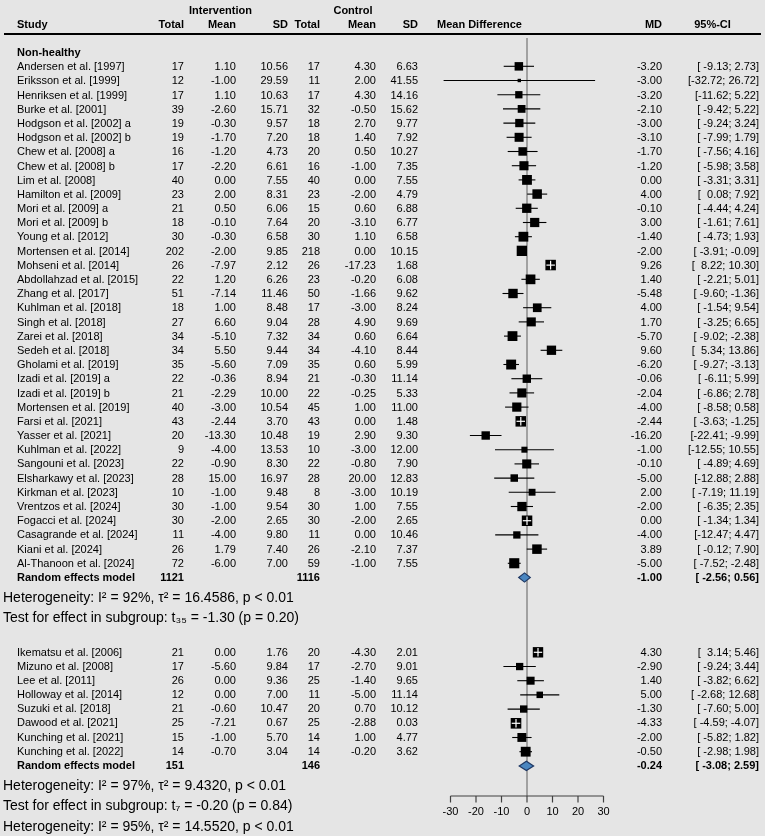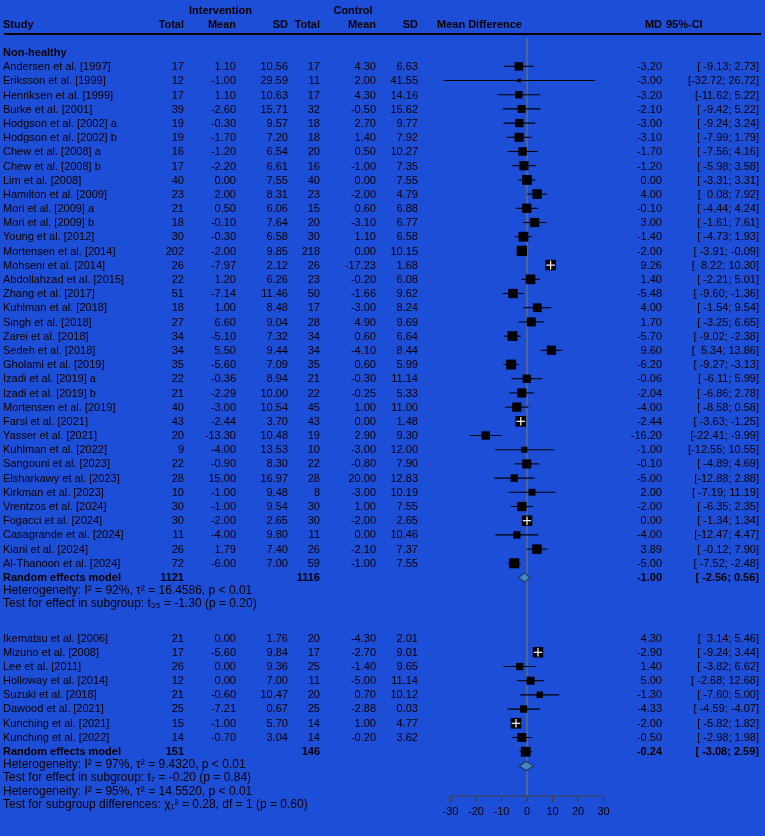--- a/index.html
+++ b/index.html
@@ -1,37 +1,37 @@
 <!DOCTYPE html>
 <html><head>
 <meta charset="utf-8">
 <style>
   html,body{margin:0;padding:0;background:#fff;}
   #app{
-    position:relative;width:765px;height:836px;background:#1d4ed8;
+    position:relative;width:765px;height:836px;background:#e5e5e5;
     font-family:"Liberation Sans",sans-serif;font-size:11px;color:#000;
     overflow:hidden;
   }
   .grid{display:grid;grid-template-columns:150px 31px 52px 52px 32px 56px 42px 205px 43px 97px;}
   .h1{position:absolute;top:4px;left:3px;font-weight:bold;}
   .h1 .span-int{grid-column:2/5;text-align:center;}
   .h1 .span-ctl{grid-column:5/8;text-align:center;}
   .h2{position:absolute;top:18px;left:3px;font-weight:bold;}
   .rule{position:absolute;top:33px;left:4px;width:757px;height:1.5px;background:#000;}
   #rows{position:absolute;top:45px;left:3px;width:760px;}
   .r{height:14.2px;line-height:14.2px;}
-  .f{height:13.2px;line-height:13.2px;font-size:12px;white-space:pre;}
+  .f{height:13.2px;line-height:13.2px;font-size:14px;white-space:pre;margin-top:7px;}
   .gaprow{height:20px;}
   .b{font-weight:bold;}
-  .cl{text-align:left;white-space:nowrap;overflow:hidden;}
+  .cl{text-align:left;white-space:nowrap;overflow:hidden;margin-left:14px;}
   .cr{text-align:right;white-space:nowrap;}
   .cmd{text-align:right;padding-right:4px;white-space:pre;}
   .cci{text-align:right;padding-right:4px;white-space:pre;}
   .cmdh{text-align:right;padding-right:4px;}
-  .ccih{text-align:left;padding-right:4px;}
+  .ccih{text-align:center;padding-right:4px;}
   .cmdiff{text-align:left;text-indent:19px;}
   #plotwrap{position:absolute;left:0;top:0;width:765px;height:836px;pointer-events:none;border-radius:9px;}
   #plotwrap svg text{font-family:"Liberation Sans",sans-serif;font-size:11px;fill:#000;}
 </style>
 </head>
 <body>
 
 <div id="app">
 
   <div class="grid h1">
@@ -125,21 +125,21 @@
         <span class="cr">1.40</span>
         <span class="cr">7.92</span>
         <span></span>
         <span class="cmd">-3.10</span>
         <span class="cci">[ -7.99; 1.79]</span>
       </div>
       <div class="grid r">
         <span class="cl">Chew et al. [2008] a</span>
         <span class="cr">16</span>
         <span class="cr">-1.20</span>
-        <span class="cr">6.54</span>
+        <span class="cr">4.73</span>
         <span class="cr">20</span>
         <span class="cr">0.50</span>
         <span class="cr">10.27</span>
         <span></span>
         <span class="cmd">-1.70</span>
         <span class="cci">[ -7.56; 4.16]</span>
       </div>
       <div class="grid r">
         <span class="cl">Chew et al. [2008] b</span>
         <span class="cr">17</span>

